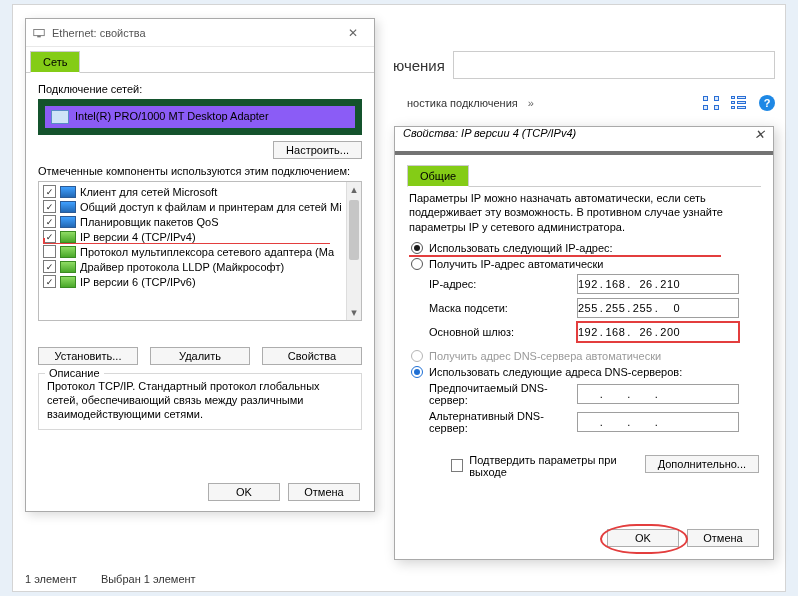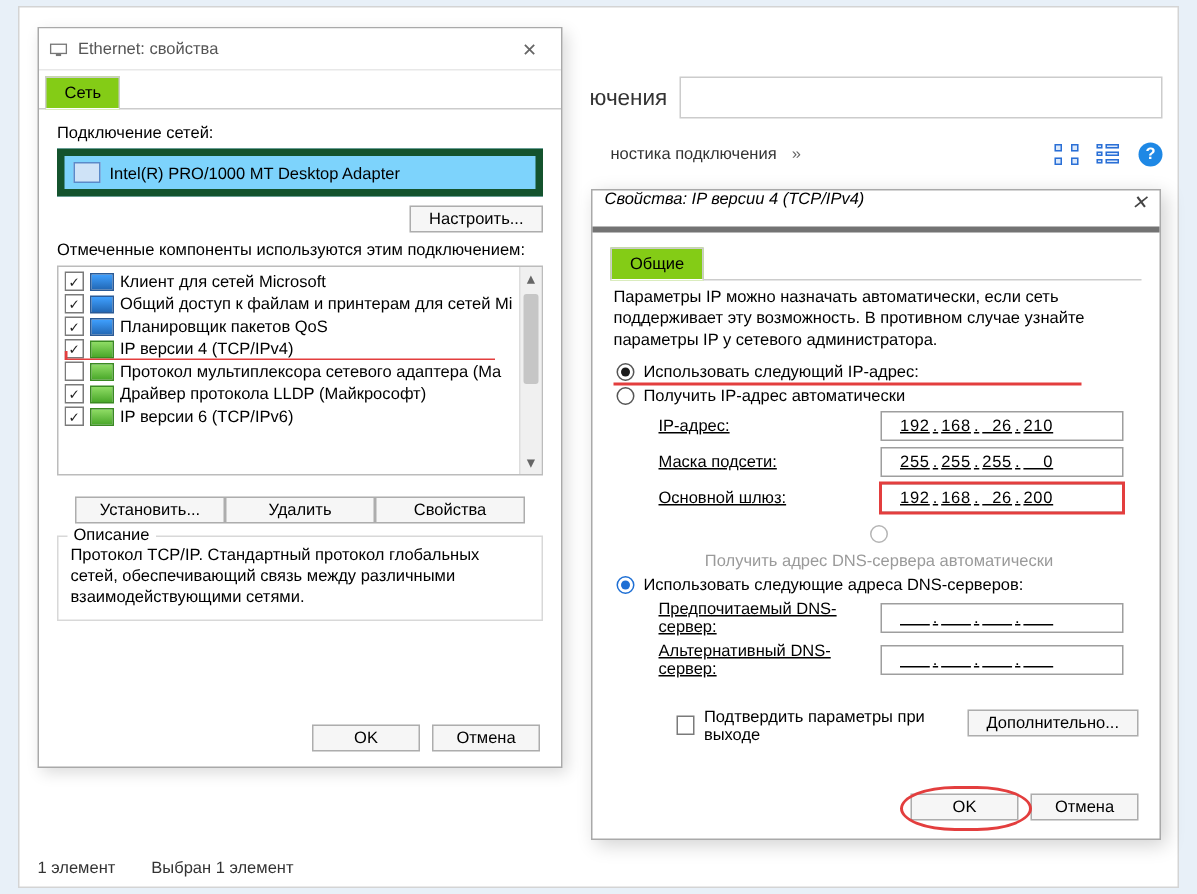--- a/index.html
+++ b/index.html
@@ -20,65 +20,65 @@
 
 
 .dlg-eth { position:absolute; left:25px; top:18px; width:350px; height:494px; background:#fff; border:1px solid #a9a9a9; box-shadow:3px 3px 10px rgba(0,0,0,0.15);}
 .dlg-eth .titlebar { height:28px; background:#fff; border-bottom:1px solid #e8e8e8; display:flex; align-items:center; padding:0 6px; color:#555;}
 .dlg-eth .titlebar .icon { width:14px; height:14px; margin-right:6px; color:#555;}
 .dlg-eth .titlebar .close { margin-left:auto; width:30px; text-align:center; color:#666; font-size:12px;}
 .tabs-row { display:flex; padding:4px 4px 0 4px; border-bottom:1px solid #ccc;}
 .tab { border:1px solid #ccc; border-bottom:1px solid #fff; background:#84cc16; padding:4px 12px; margin-bottom:-1px;}
 .eth-body { padding:10px 12px 8px 12px;}
 .label-s { color:#000; margin-bottom:4px; display:block;}
-.adapter-box { border:5px solid #14532d; padding:4px 6px; display:flex; align-items:flex-end; gap:6px; background:#7dd3fc;}
+.adapter-box { border:7px solid #14532d; padding:4px 6px; display:flex; align-items:flex-start; gap:6px; background:#8b5cf6;}
 .adapter-box .nic-icon { width:18px; height:14px; background:#cfe3f7; border:1px solid #5a8ac9;}
 .btn { border:1px solid #adadad; background:#f6f6f6; padding:2px 12px; cursor:pointer;}
 .row-right { display:flex; justify-content:flex-end; margin-top:6px;}
 .comp-list { border:1px solid #bcbcbc; height:140px; overflow:hidden; background:#fff; margin-top:4px; position:relative;}
 .comp-list .scrollbar { position:absolute; right:0; top:0; width:15px; height:100%; background:#f0f0f0; border-left:1px solid #ddd;}
 .comp-list .scrollbar .thumb { position:absolute; left:2px; right:2px; top:18px; height:60px; background:#c6c6c6; border-radius:2px;}
 .comp-list .scrollbar .arr { position:absolute; left:0; right:0; height:15px; display:flex; align-items:center; justify-content:center; color:#666;}
 .comp-list ul { list-style:none; padding:2px 16px 2px 4px;}
 .comp-list li { display:flex; align-items:center; gap:4px; padding:1px 0; white-space:nowrap; overflow:hidden;}
 .comp-list li .chk { width:13px; height:13px; border:1px solid #7a7a7a; background:#fff; display:flex; align-items:center; justify-content:center; font-size:9px; color:#222;}
 .comp-list li .ico { width:16px; height:12px;}
 .ico-net { background:linear-gradient(#3fa0ff,#2268b5); border:1px solid #2a5a96;}
 .ico-green { background:linear-gradient(#8fdc65,#4aa82a); border:1px solid #3a8a22;}
 .comp-list li.hl { position:relative;}
 .comp-list li.hl::before { content:""; position:absolute; left:0; right:15px; bottom:-1px; height:2px; background:#e33e3e;}
 .comp-list li.hl-top::after { content:""; position:absolute; left:0; height:12px; width:2px; bottom:-6px; background:#e33e3e;}
-.btn-row3 { display:flex; justify-content:center; margin-top:14px;}
+.btn-row3 { display:flex; justify-content:space-between; margin-top:26px;}
 .btn-row3 .btn { width:100px; text-align:center;}
 .group { border:1px solid #d8d8d8; padding:6px 8px 8px 8px; margin-top:8px; position:relative;}
 .group .legend { position:absolute; top:-7px; left:6px; background:#fff; padding:0 4px; color:#000;}
 .group .desc { color:#000; line-height:1.25;}
 .dlg-footer { position:absolute; bottom:10px; right:14px; display:flex; gap:8px;}
 .dlg-footer .btn { width:72px; text-align:center;}
 
 
 .dlg-ip { position:absolute; left:394px; top:126px; width:380px; height:434px; background:#fff; border:1px solid #a9a9a9; box-shadow:3px 3px 12px rgba(0,0,0,0.18);}
 .dlg-ip .titlebar { height:28px; display:flex; align-items:flex-start; padding:0 8px; border-bottom:4px solid #737373;font-style:italic;}
 .dlg-ip .titlebar .close { margin-left:auto; font-size:13px; color:#444;}
 .ip-body { padding:6px 12px 8px 12px;}
 .ip-intro { color:#000; line-height:1.3; margin:4px 2px 8px 2px;}
 .radio-row { display:flex; align-items:center; gap:6px; margin:4px 0 4px 4px;}
 .radio { width:12px; height:12px; border:1px solid #555; border-radius:50%; display:flex; align-items:center; justify-content:center; background:#fff;}
 .radio.sel::after { content:""; width:6px; height:6px; background:#1a1a1a; border-radius:50%;}
 .radio-row.blue .radio { border-color:#1e6fd4;}
 .radio-row.blue .radio.sel::after{ background:#1e6fd4;}
 .radio-row.hl { position:relative;}
 .radio-row.hl::after { content:""; position:absolute; left:-2px; right:40px; bottom:-3px; height:2px; background:#e33e3e;}
-.ip-grid { margin:4px 4px 8px 32px;text-decoration:underline;}
+.ip-grid { margin:4px 4px 8px 22px;}
 .ip-grid .r { display:flex; align-items:center; margin:4px 0;}
 .ip-grid .r .lbl { flex:0 0 148px; color:#000;}
-.ip-field { border:1px solid #9e9e9e; width:162px; height:20px; display:flex; align-items:center; font-family: Consolas, monospace; font-size:11px; color:#000; padding:0 12px; letter-spacing:0.5px;}
+.ip-field { border:1px solid #9e9e9e; width:162px; height:20px; display:flex; align-items:center; font-family: Consolas, monospace; font-size:11px; color:#000; padding:0 0; letter-spacing:0.5px;}
 .ip-field .dot { margin:0 2px;}
 .ip-field.highlight { outline:2px solid #e33e3e; outline-offset:-1px;}
-.gray .lbl, .gray { color:#9a9a9a;flex-direction:column;}
+.gray .lbl, .gray { color:#9a9a9a;}
 .gray .radio { border-color:#b5b5b5;}
 .check-row { display:flex; align-items:center; gap:6px; margin:6px 0 0 4px;padding-left:40px;}
 .check-row .chk { width:13px; height:13px; border:1px solid #7a7a7a; background:#fff;}
 .adv-btn-row { display:flex; justify-content:flex-end; margin:2px 2px 0 16px;}
 .ip-footer { position:absolute; bottom:12px; right:14px; display:flex; gap:8px;}
 .ip-footer .btn { width:72px; text-align:center;}
 .ip-footer .btn.ok { position:relative;}
 .red-ring { position:absolute; border:2px solid #e33e3e; border-radius:50%/60%; pointer-events:none;}
 .hr-space { height:6px;}
 </style>

